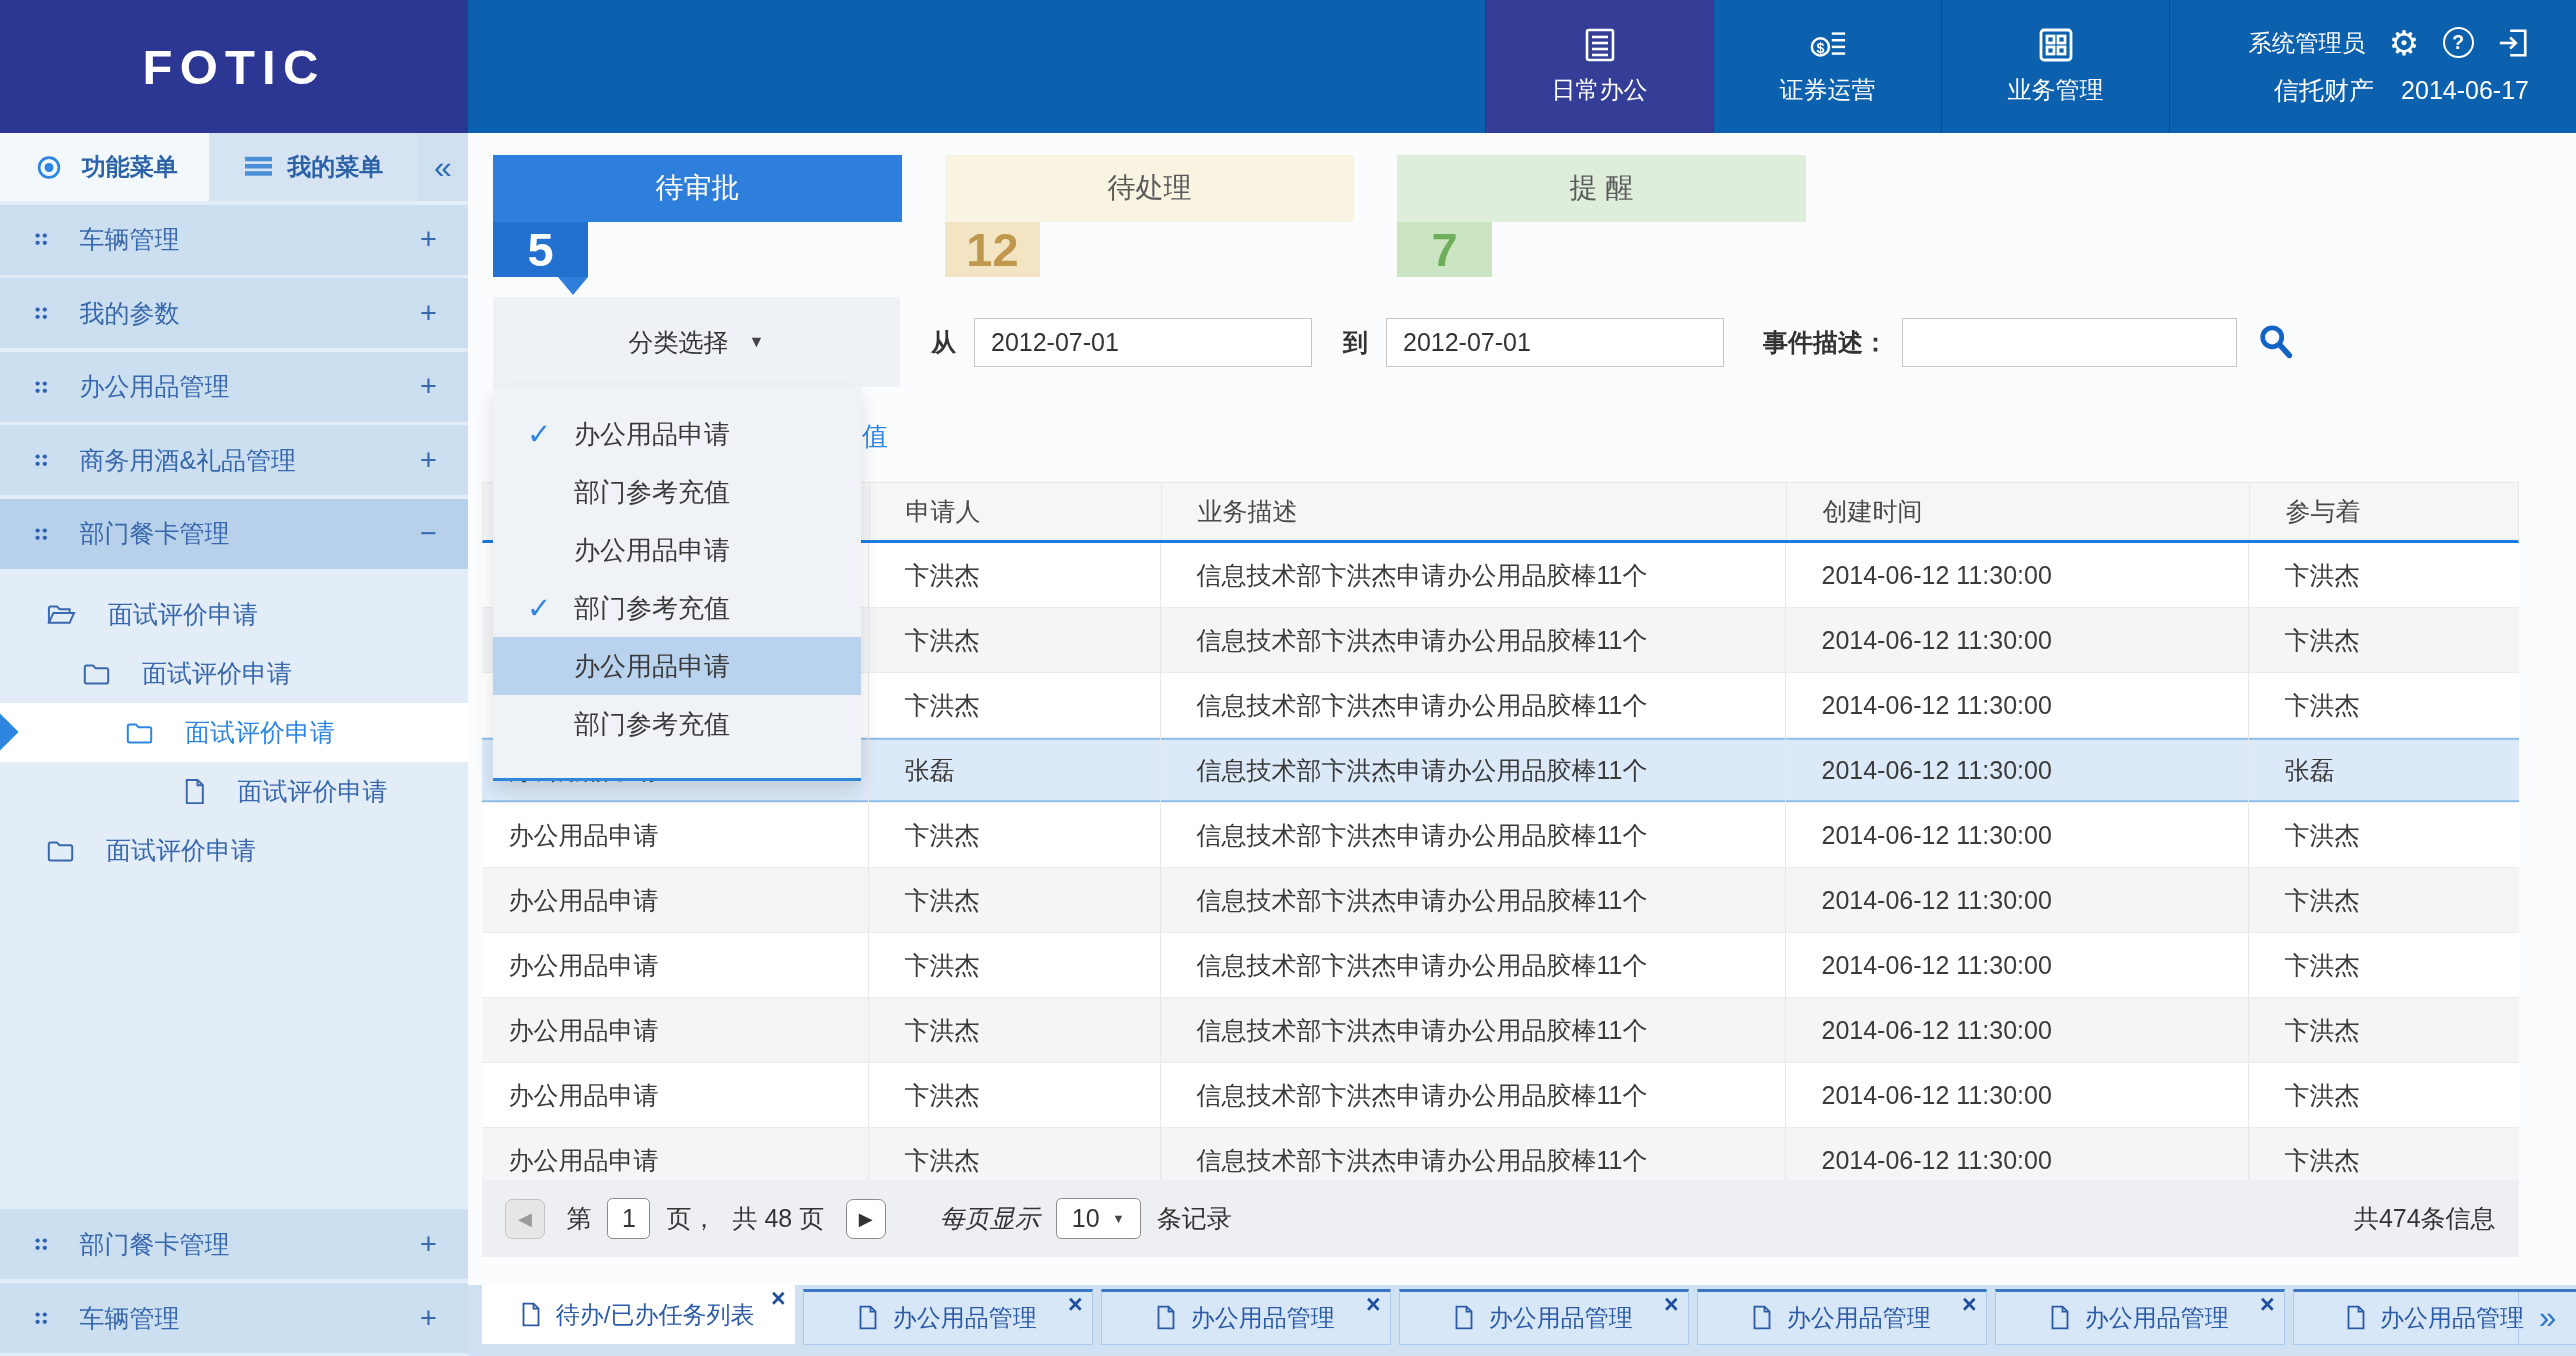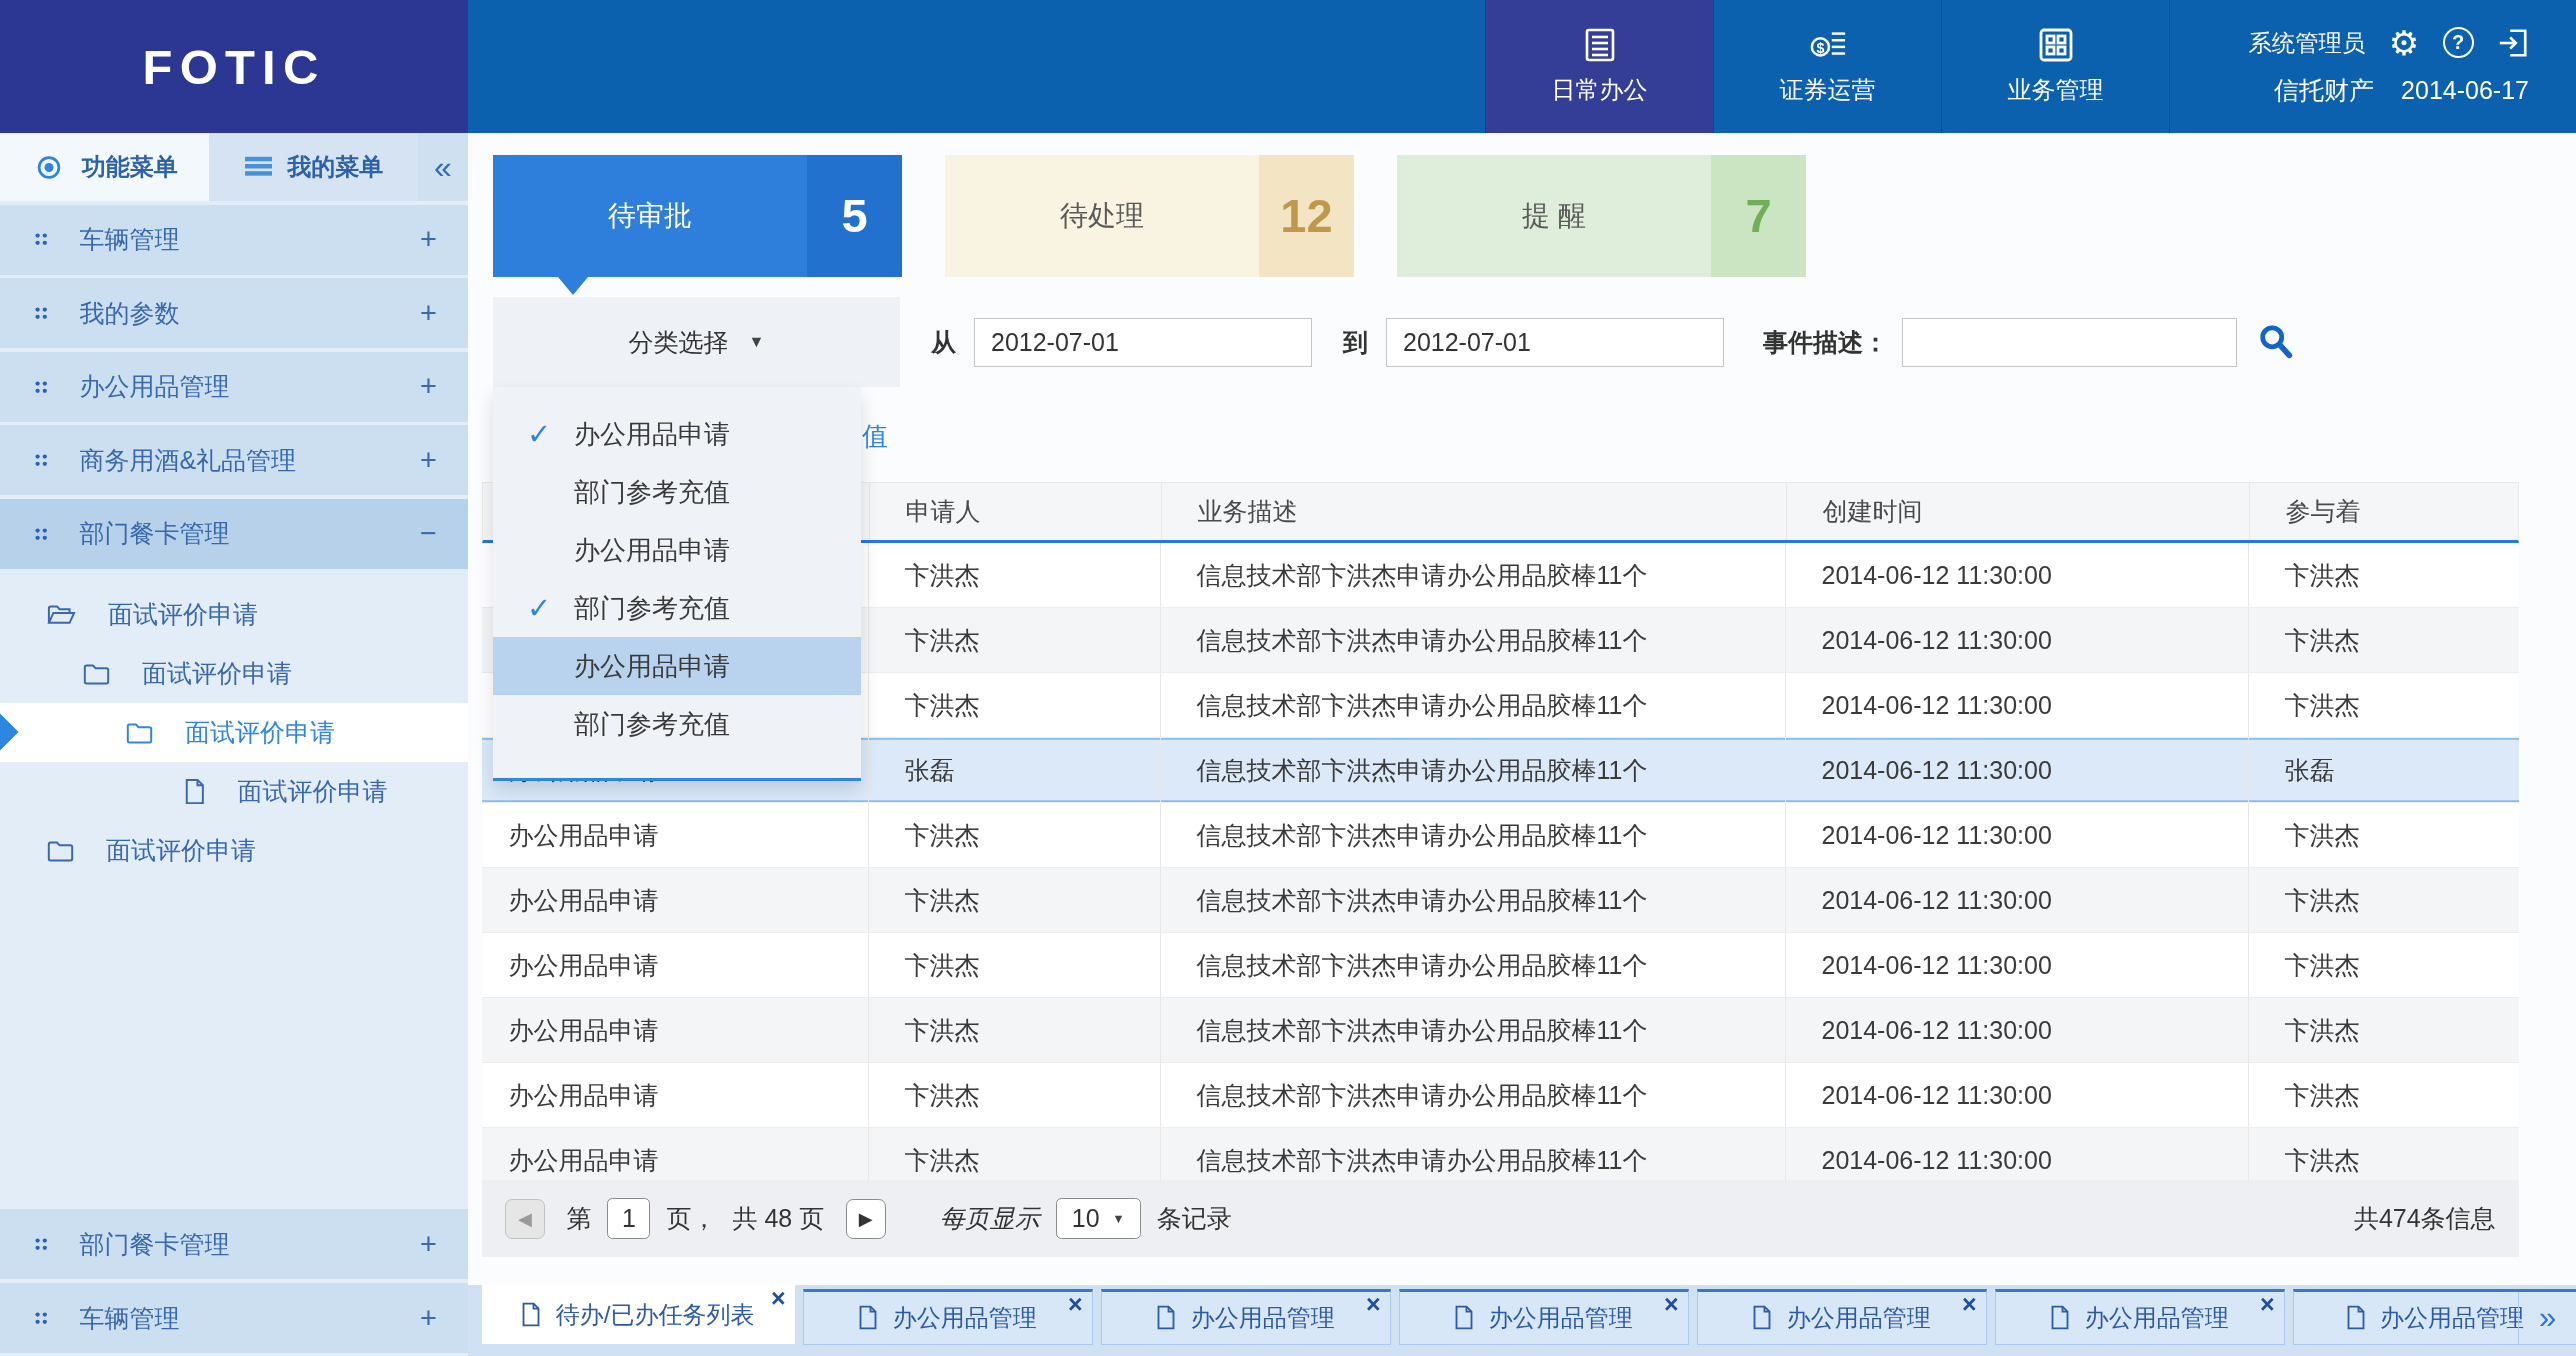--- a/index.html
+++ b/index.html
@@ -47,21 +47,21 @@
   .sub-item.active { background:#fff; color:#2e86e0; }
   .sub-item.active::before { content:""; position:absolute; left:-14.4px; top:50%; width:27px; height:27px;
                              background:#2e86e0; transform:translateY(-50%) rotate(45deg); }
   .menu-bottom1 { position:absolute; left:0; right:0; top:1076px; margin-top:0; }
   .menu-bottom2 { position:absolute; left:0; right:0; top:1150px; margin-top:0; }
 
   
   .content { position:absolute; left:468px; top:133px; right:0; bottom:0; background:#fbfcfd; }
 
   .cards { position:absolute; left:25px; top:21.6px; display:flex; gap:43px; }
-  .card { width:409px; height:122px; display:flex; position:relative; cursor:pointer; }
+  .card { width:409px; height:122px; display:flex; position:relative; cursor:pointer;flex-direction:column; }
   .card-label { flex:1; display:flex; align-items:center; justify-content:center; font-size:28px; }
   .card-value { width:95px; display:flex; align-items:center; justify-content:center; font-size:47px; font-weight:bold; }
   .card.approve .card-label { background:#2e7fdc; color:#fff; }
   .card.approve .card-value { background:#2271cf; color:#fff; }
   .card.approve::after { content:""; position:absolute; left:65px; top:122px;
                          border:15.3px solid transparent; border-top:18px solid #2e7fdc; }
   .card.todo .card-label { background:#f9f3e2; color:#5a5a5a; }
   .card.todo .card-value { background:#f3e5c3; color:#bf984d; }
   .card.remind .card-label { background:#dfeeda; color:#5a5a5a; }
   .card.remind .card-value { background:#cbe4c2; color:#6fae5a; }

